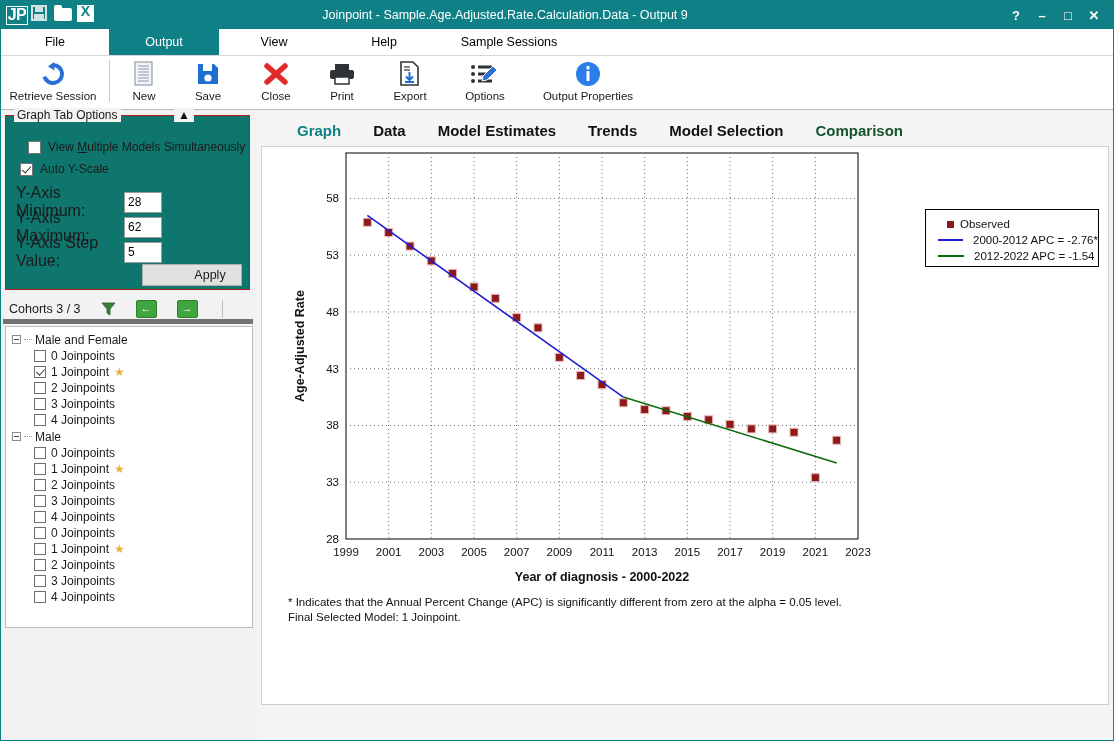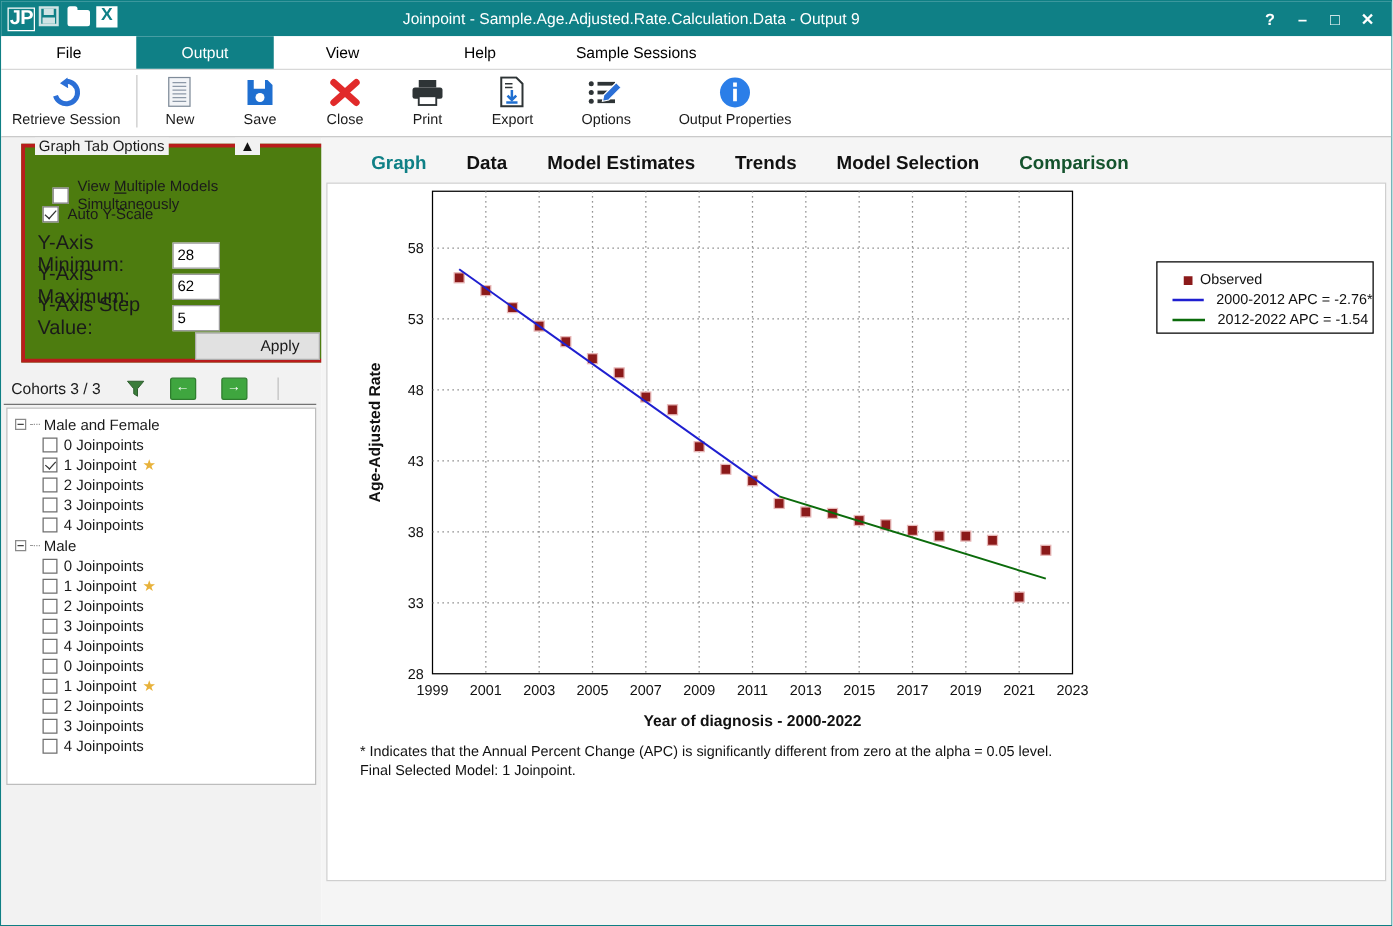--- a/index.html
+++ b/index.html
@@ -101,22 +101,22 @@
   .rb-sep {
     width: 1px; height: 42px; background: #c9c9c9; margin: 2px 4px 0 4px;
   }
 
   
   .leftpanel {
     position: absolute; left: 0; top: 109px; width: 256px; height: 630px;
     background: #f2f2f2;
   }
   .gto {
-    position: absolute; left: 16px; top: 5px; width: 245px; height: 175px;
-    border: 3px solid #b91c1c; background: #4d7c0f;
+    position: absolute; left: 4px; top: 5px; width: 245px; height: 175px;
+    border: 1px solid #b91c1c; background: #0f766e;
   }
   .gto-legend {
     position: absolute; left: 8px; top: -8px; background: #f2f2f2;
     font-size: 12px; color: #1a1a1a; padding: 0 3px;
   }
   .collapse-arrow {
     position: absolute; left: 168px; top: -8px; background: #f2f2f2;
     padding: 0 4px; font-size: 12px; color: #111; line-height: 14px;
   }
   .chkrow { position: absolute; display: flex; align-items: center; gap: 7px; }
@@ -141,21 +141,21 @@
   .applybtn {
     position: absolute; left: 136px; top: 148px; width: 100px; height: 22px;
     background: #e1e1e1; border: 1px solid #adadad;
     font-size: 12.5px; color: #1a1a1a;
     display: flex; align-items: center; justify-content: center; padding-left: 36px;
   }
 
   .cohortbar {
     position: absolute; left: 2px; top: 188px; width: 250px; height: 26px;
     display: flex; align-items: center; gap: 20px; padding-left: 6px;
-    border-bottom: 1px solid #737373;
+    border-bottom: 5px solid #737373;
   }
   .cohort-label { font-size: 12.5px; color: #1a1a1a; }
   .funnel-ic { width: 15px; height: 14px; }
   .navbtn {
     width: 21px; height: 18px; background: #3fa63f; border: 1px solid #2e7d2e;
     border-radius: 2px; display: flex; align-items: center; justify-content: center;
     color: #ffffff; font-size: 11px; line-height: 1;
   }
   .cohort-sep { width: 1px; height: 18px; background: #c0c0c0; margin-left: 4px; }
 

